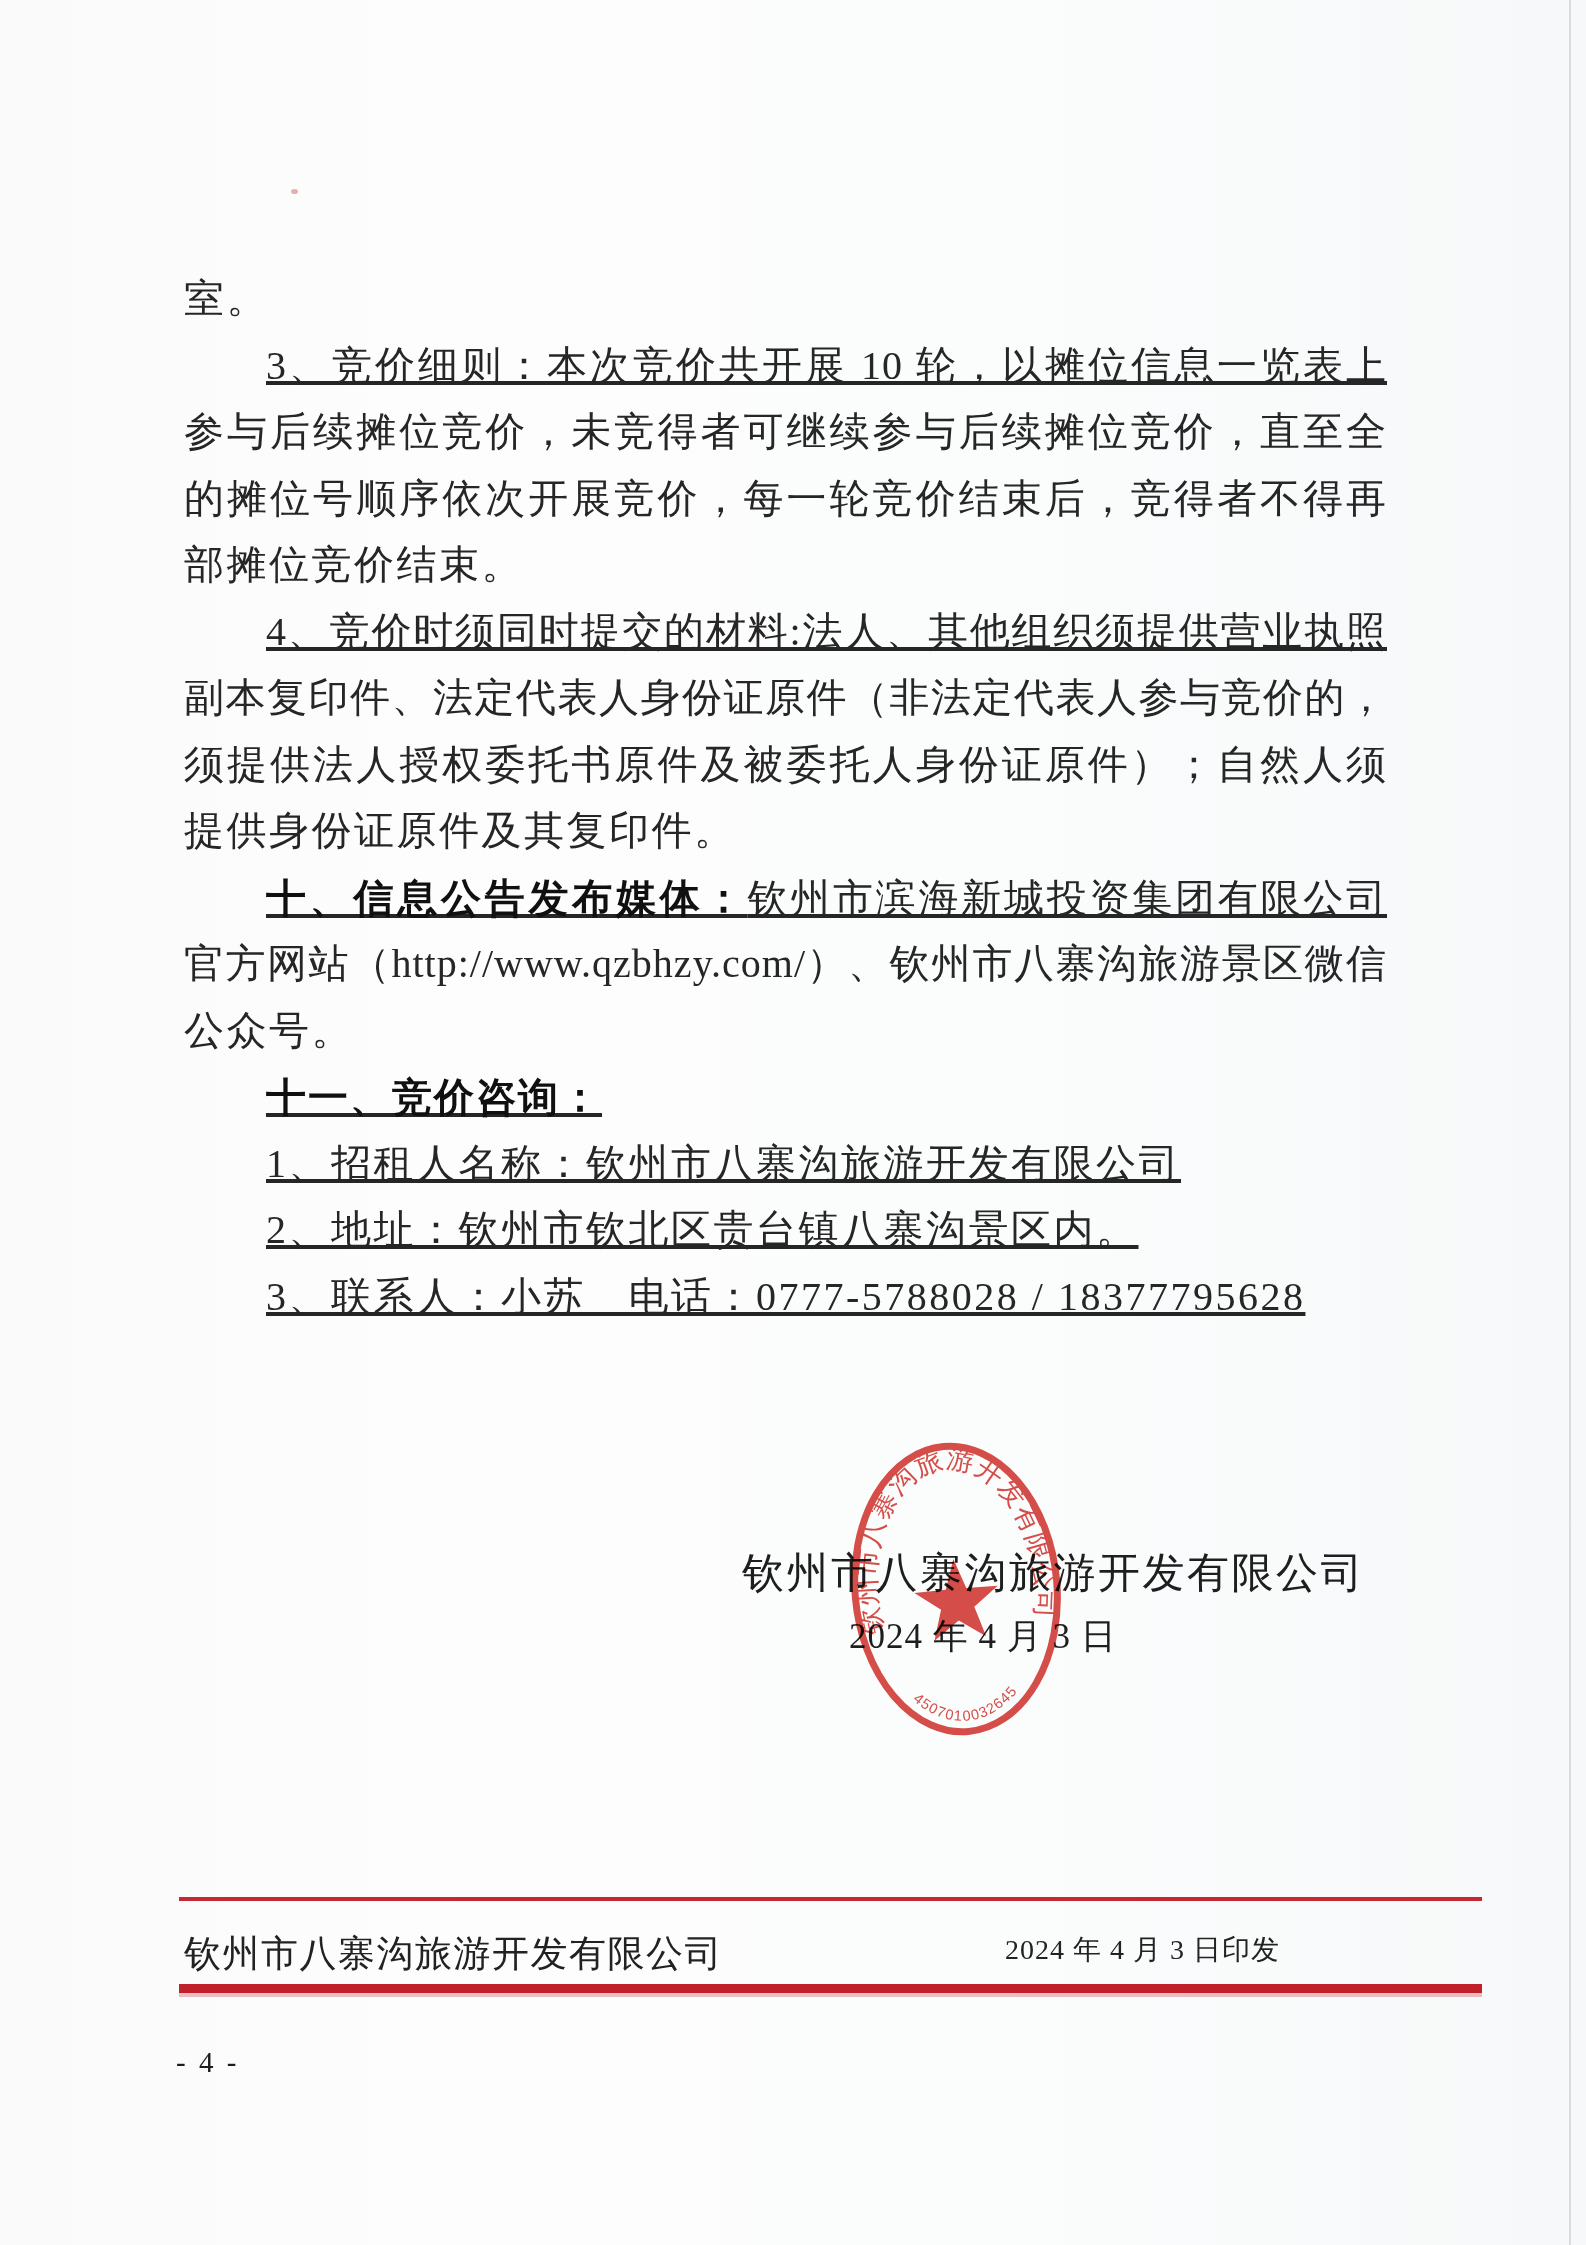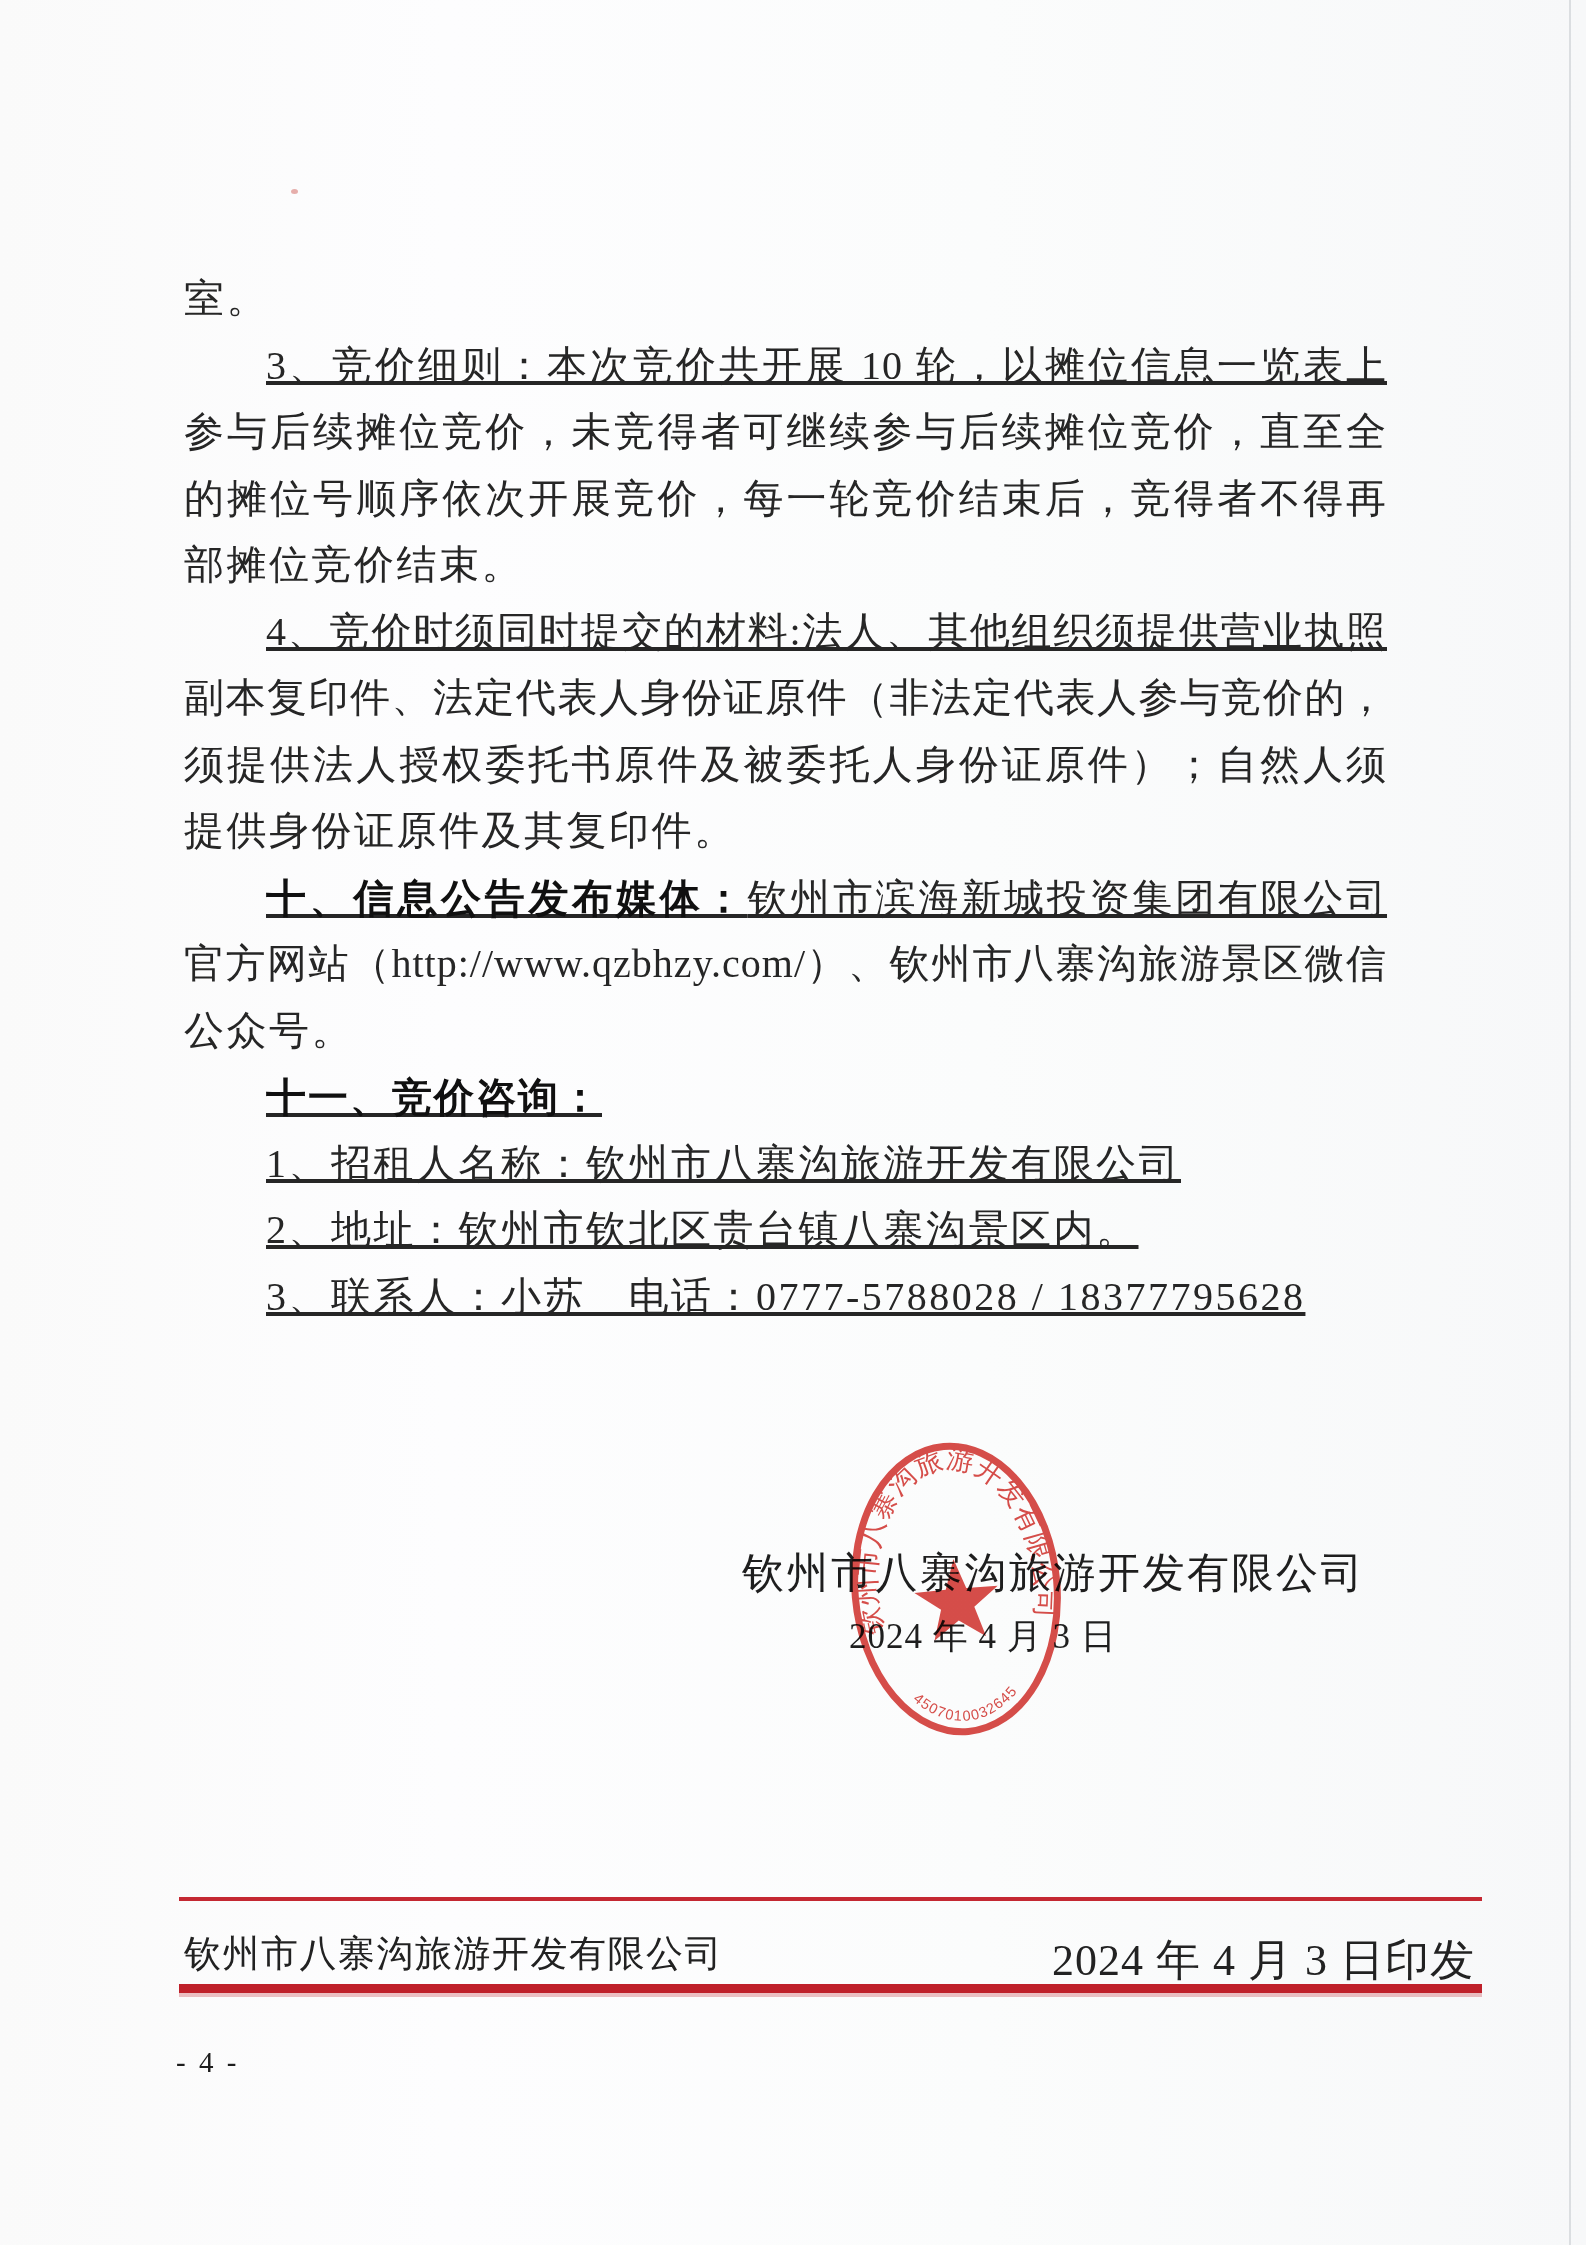--- a/index.html
+++ b/index.html
@@ -44,22 +44,22 @@
   
   .rule-thin{
     position:absolute;left:179px;top:1897px;width:1303px;height:4px;
     background:#c42832;
   }
   .footer-issuer{
     position:absolute;left:184px;top:1929px;font-size:37px;
     letter-spacing:1.5px;color:#222;white-space:nowrap;
   }
   .footer-date{
-    position:absolute;left:1005px;top:1931px;font-size:44px;
-    letter-spacing:1px;color:#222;white-space:nowrap;margin-left:47px;
+    position:absolute;left:1005px;top:1931px;font-size:28px;
+    letter-spacing:1px;color:#222;white-space:nowrap;
   }
   .rule-thick{
     position:absolute;left:179px;top:1984px;width:1303px;height:9px;
     background:#bf202a;box-shadow:0 4px 0 rgba(191,32,42,.28);
   }
   .page-number{
     position:absolute;left:176px;top:2046px;font-size:29px;
     letter-spacing:3px;color:#1d1d1d;
   }
   

